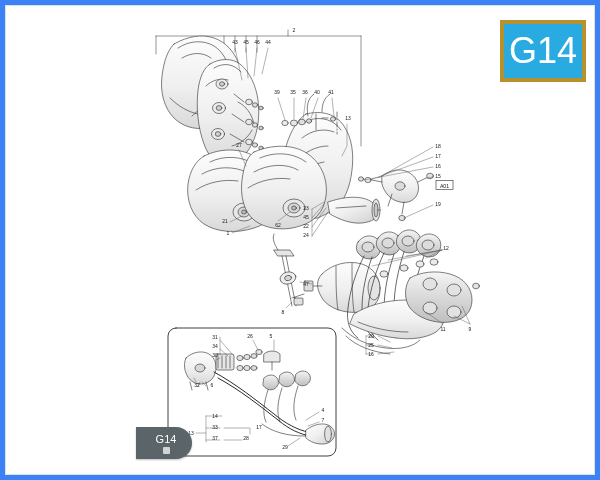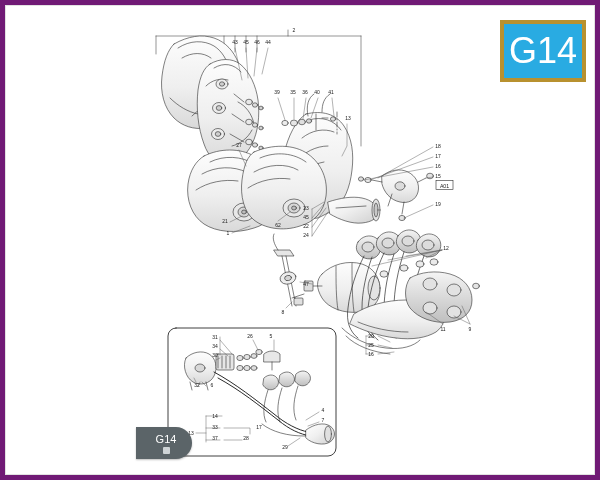--- a/index.html
+++ b/index.html
@@ -6,21 +6,21 @@
   html,body{margin:0;padding:0;}
   body{
     width:600px;height:480px;overflow:hidden;
     background:#c9c9c9;
     font-family:"Liberation Sans", sans-serif;
   }
   #page{
     position:relative;
     width:600px;height:480px;
     box-sizing:border-box;
-    background:#701a75;
+    background:#3b82f6;
   }
   
   #canvas{
     position:absolute;
     left:5px;top:5px;
     width:590px;height:470px;
     background:#ffffff;
     box-sizing:border-box;
     border:1px solid #e2e2e2;
     overflow:hidden;

